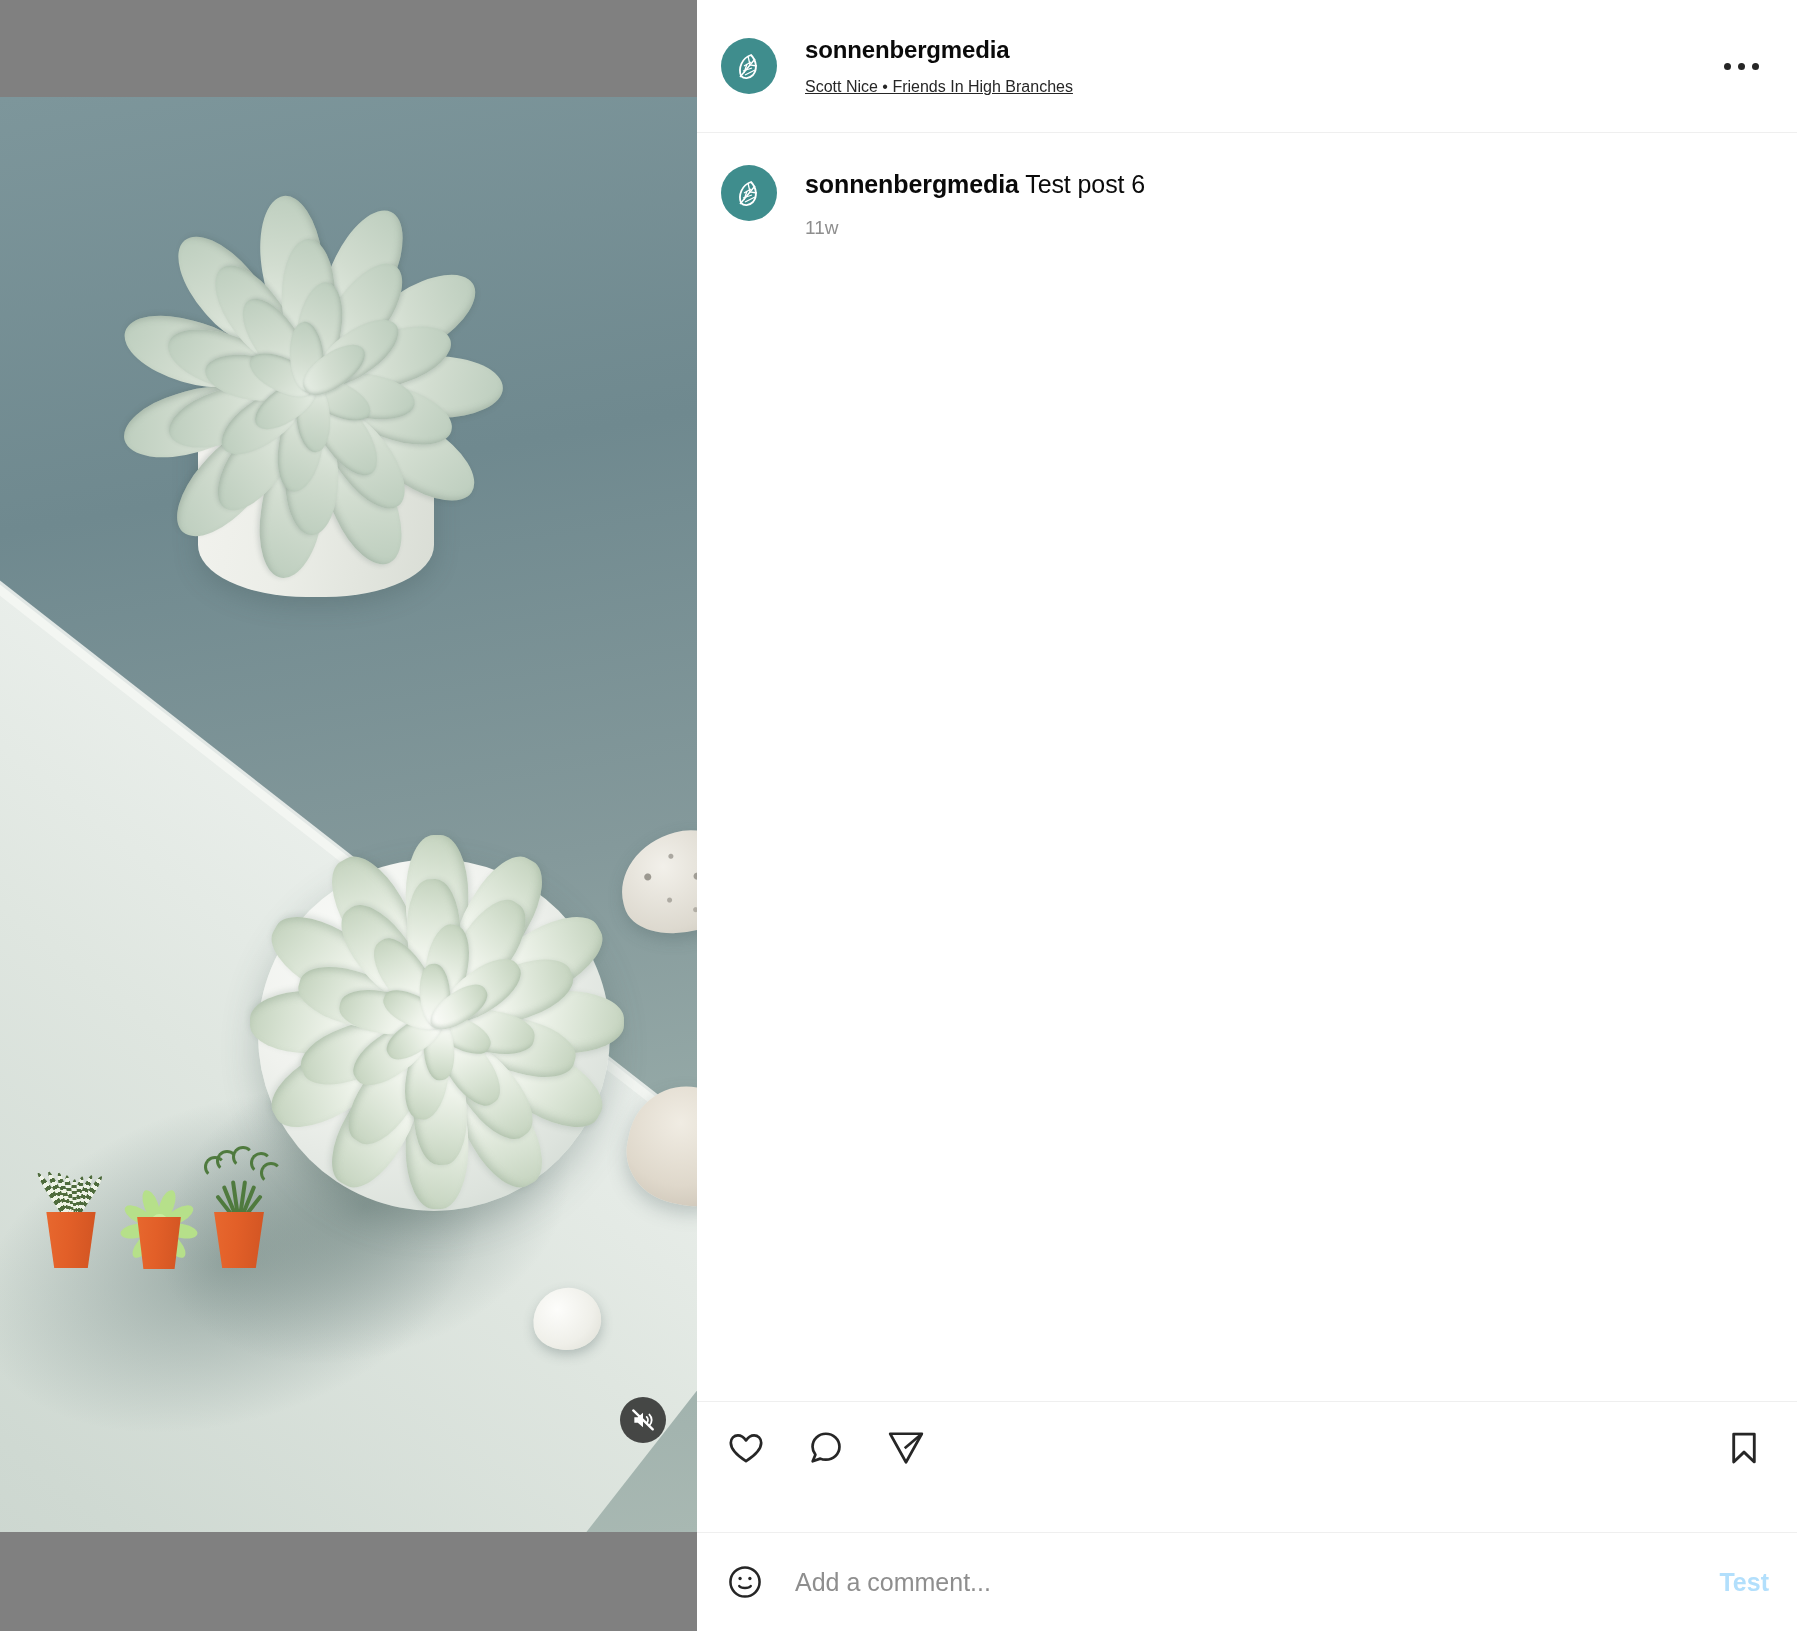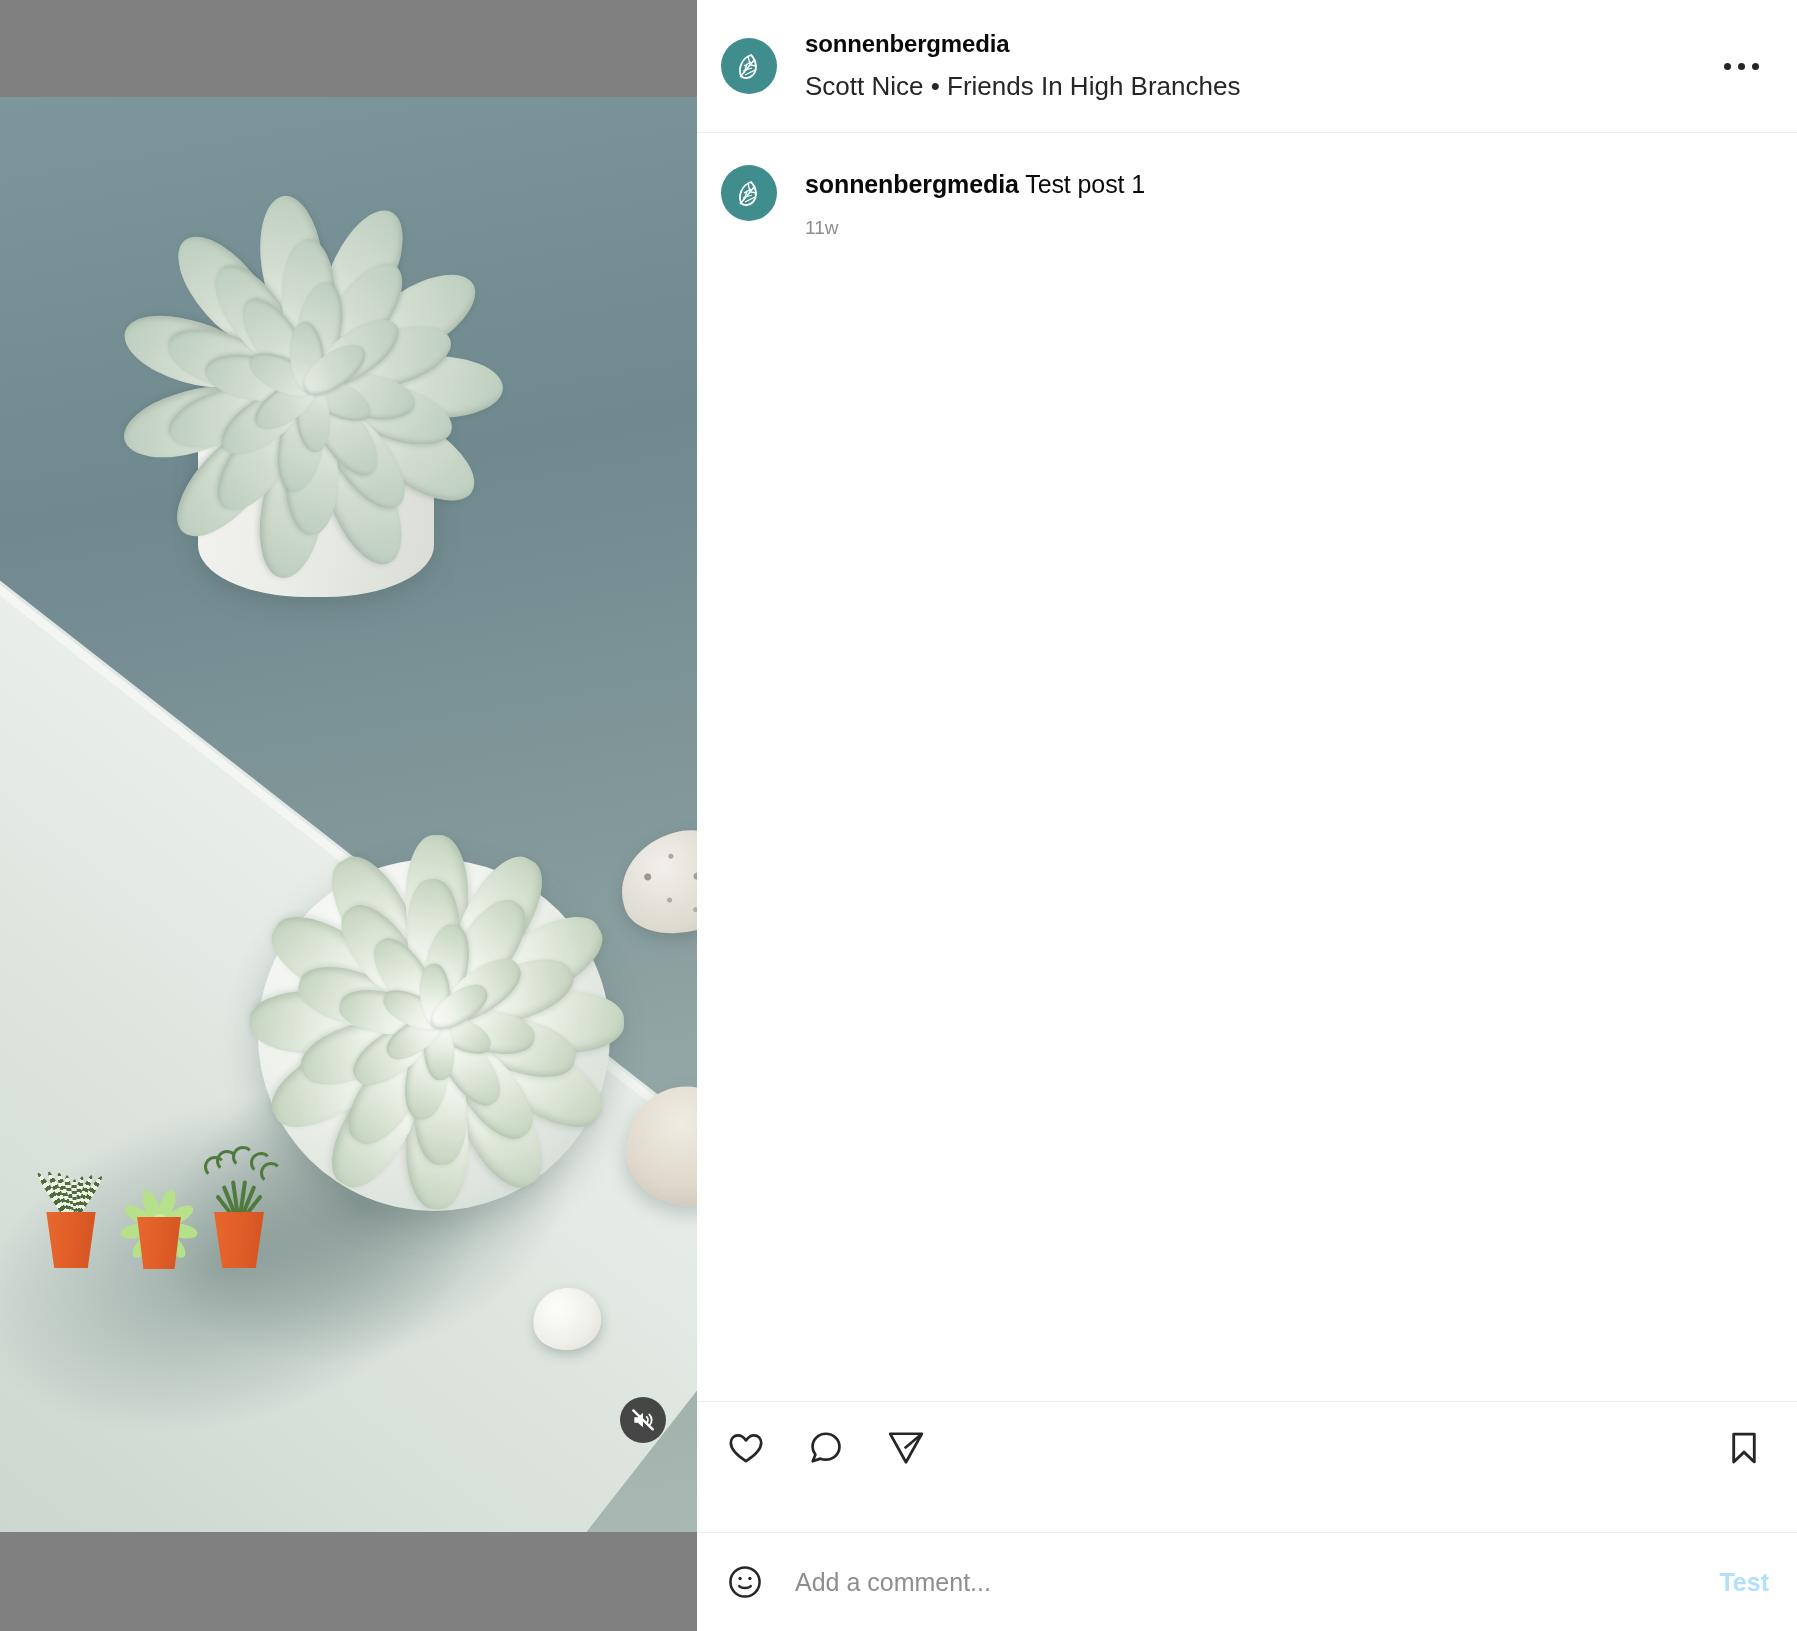--- a/index.html
+++ b/index.html
@@ -222,21 +222,21 @@
     width:56px; height:56px; border-radius:50%;
     background:#3f8d8d; flex:0 0 56px;
     display:flex; align-items:center; justify-content:center;
   }
   .header-text { margin-left:28px; flex:1; min-width:0; }
   .username {
     font-size:24px; font-weight:bold; color:#0a0a0a;
     line-height:1.18; letter-spacing:-.15px;
   }
   .audio-line {
-    font-size:26px; color:#262626; margin-top:12px; line-height:1.2;
+    font-size:16px; color:#262626; margin-top:12px; line-height:1.2;text-decoration:underline;
   }
   .more-btn {
     width:56px; height:44px; flex:0 0 56px;
     display:flex; align-items:center; justify-content:center; gap:7px;
   }
   .more-btn i { width:7px; height:7px; border-radius:50%; background:#262626; display:block; }
 
   .caption-area { flex:1 1 auto; padding:32px 28px 0 24px; overflow:hidden; }
   .caption-row { display:flex; align-items:flex-start; }
   .caption-body { margin-left:28px; flex:1; min-width:0; padding-top:2px; }
@@ -467,21 +467,21 @@
         <div class="avatar">
           <svg width="40" height="40" viewBox="0 0 40 40">
             <path d="M12 30 C9 22 13 12 22 9 C27 14 29 23 24 29 C20 33 15 33 12 30 Z" fill="none" stroke="#fff" stroke-width="1.8"></path>
             <path d="M11 31 L26 13" stroke="#fff" stroke-width="1.5"></path>
             <path d="M14 25 L23 22 M16 29 L26 24 M15 20 L22 16" stroke="#fff" stroke-width="1.3"></path>
             <path d="M19 10 L21 19 L28 20 M18 18 L15 27" stroke="#fff" stroke-width="1.3" fill="none"></path>
           </svg>
         </div>
         <div class="caption-body">
           <div class="caption-text">
-            <span class="cap-user">sonnenbergmedia</span><span> </span><span>Test post 1</span>
+            <span class="cap-user">sonnenbergmedia</span><span> </span><span>Test post 6</span>
           </div>
           <div class="caption-time">11w</div>
         </div>
       </div>
     </div>
 
     <div class="divider"></div>
 
     <div class="action-bar">
       <div class="action-left">

